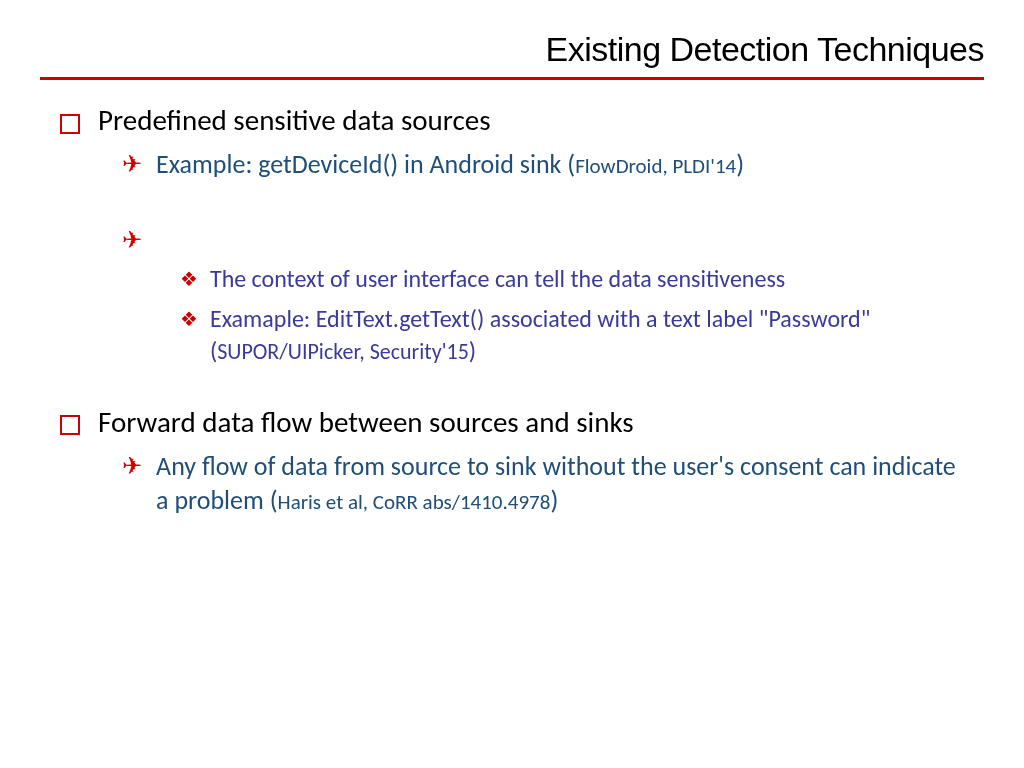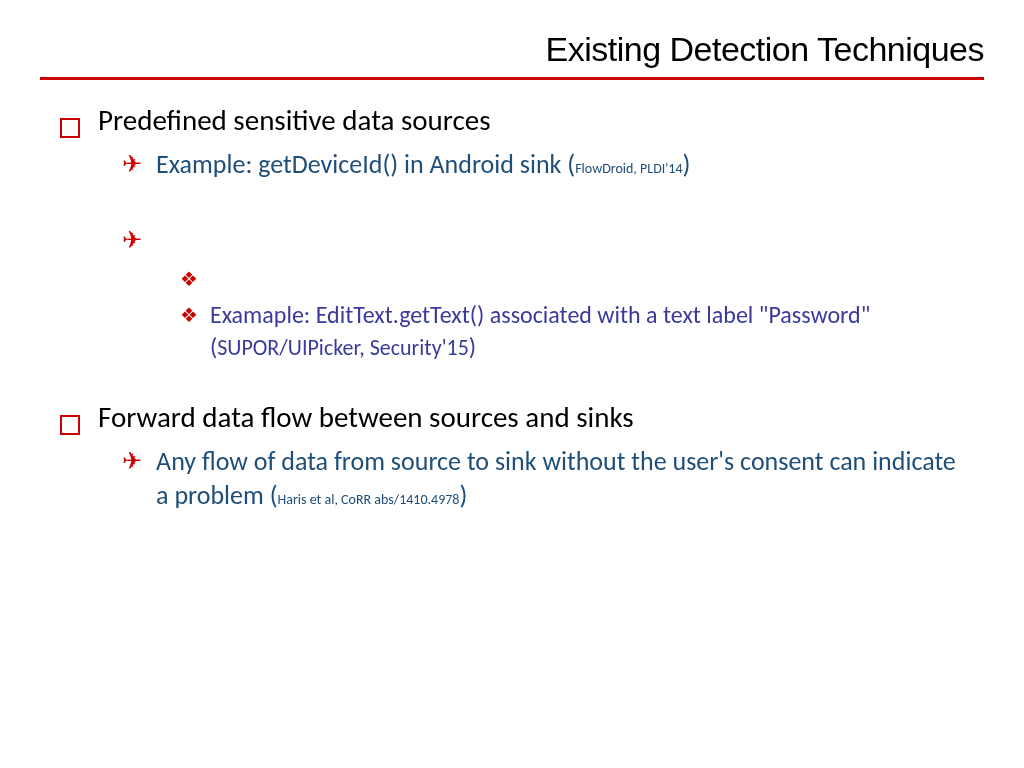--- a/index.html
+++ b/index.html
@@ -25,21 +25,21 @@
     }
     .title-underline {
       border-bottom: 3px solid #cc0000;
       margin-bottom: 22px;
     }
     .content {
       padding: 0 20px;
     }
     .l1 {
       display: flex;
-      align-items: flex-end;
+      align-items: center;
       margin-bottom: 10px;
       margin-top: 16px;
     }
     .l1 .bullet {
       width: 20px;
       height: 20px;
       border: 2.5px solid #cc0000;
       margin-right: 18px;
       margin-top: 7px;
       flex-shrink: 0;
@@ -62,21 +62,21 @@
       margin-top: 2px;
       flex-shrink: 0;
       line-height: 1.2;
     }
     .l2 .text {
       font-size: 26px;
       color: #1f4e79;
       line-height: 1.3;
     }
     .l2 .text .citation {
-      font-size: 14px;
+      font-size: 21px;
     }
     .l3 {
       display: flex;
       align-items: flex-start;
       margin-left: 120px;
       margin-bottom: 8px;
       margin-top: 6px;
     }
     .l3 .bullet {
       color: #cc0000;
@@ -119,20 +119,21 @@
   </div>
 
   <div class="gap"></div>
 
   <div class="l2">
     <span class="bullet">✈</span>
   </div>
 
   <div class="l3">
     <span class="bullet">❖</span>
+    <span class="text">The context of user interface can tell the data sensitiveness</span>
   </div>
 
   <div class="l3">
     <span class="bullet">❖</span>
     <span class="text"><span>Examaple: EditText.getText() associated with a text label "Password" (</span><span class="citation">SUPOR/UIPicker, Security'15</span><span>)</span></span>
   </div>
 
   <div class="gap-small"></div>
 
   <div class="l1">

